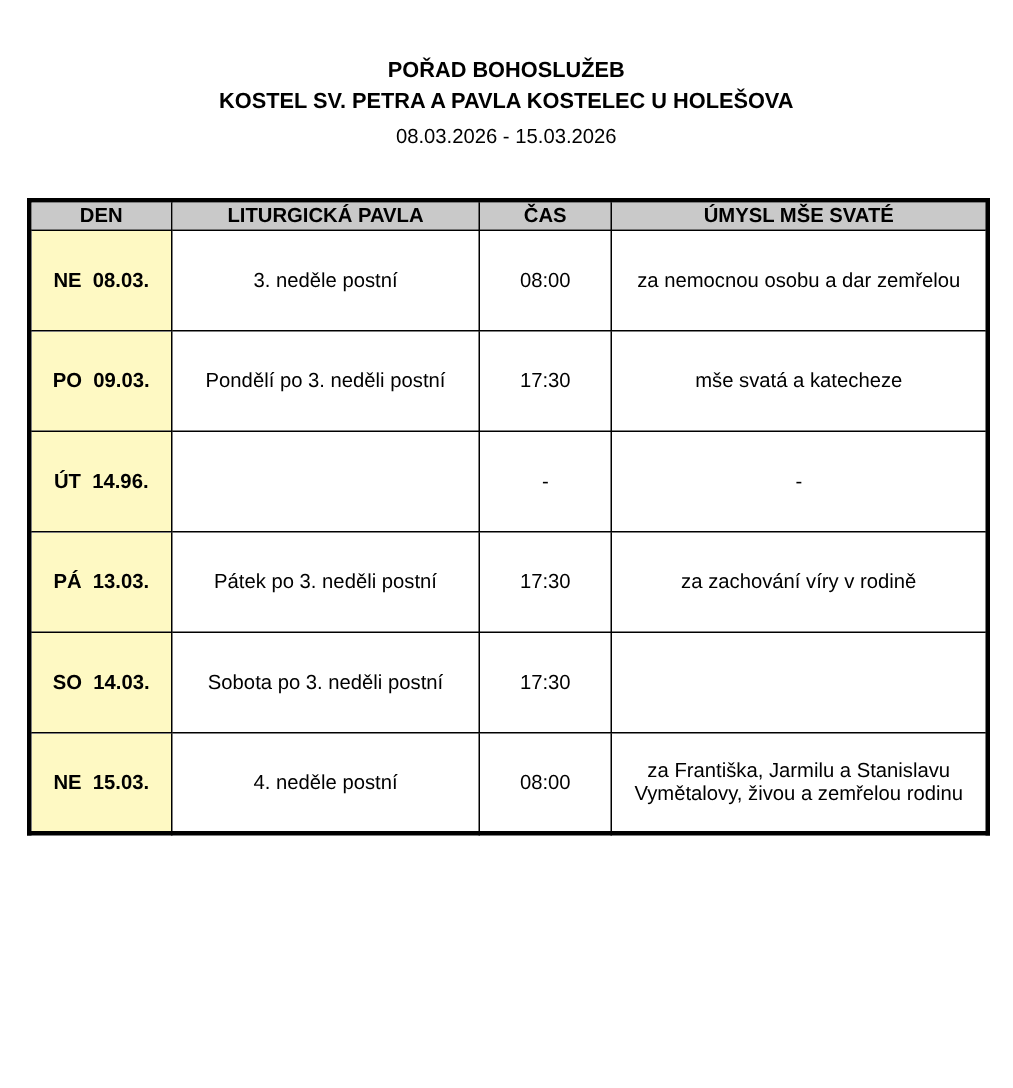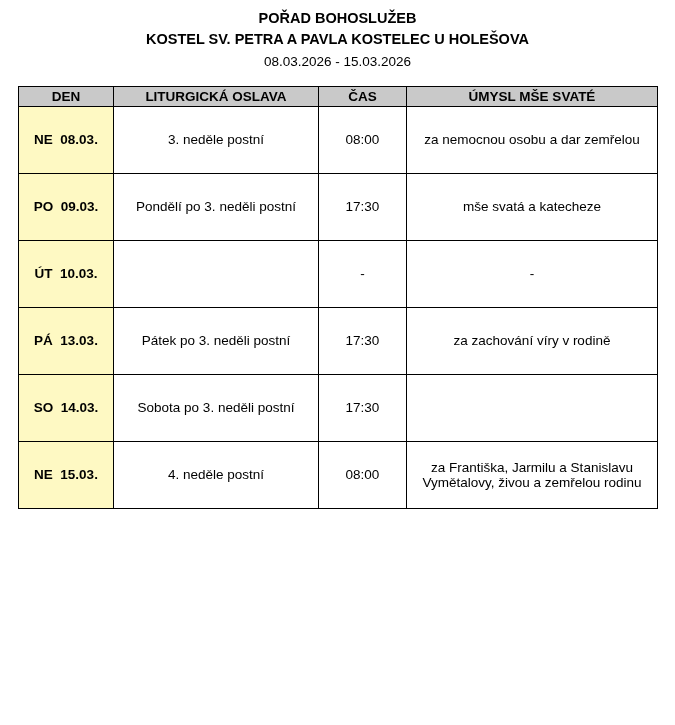--- a/index.html
+++ b/index.html
@@ -11,40 +11,41 @@
   }
   .page {
     width: 675px;
     height: 725px;
     box-sizing: border-box;
     padding-top: 8px;
   }
   .doc-header {
     text-align: center;
     line-height: 1.45;
+    margin-top: 29px;
   }
   .doc-title {
     font-size: 14.5px;
     font-weight: bold;
   }
   .doc-subtitle {
     font-size: 14.5px;
     font-weight: bold;
   }
   .doc-daterange {
     font-size: 13.5px;
     font-weight: normal;
     margin-top: 2px;
   }
   table.schedule {
     border-collapse: collapse;
-    margin: 14px auto 0 18px;
+    margin: 31px auto 0 18px;
     width: 639px;
     table-layout: fixed;
-    border: 1px solid #000000;
+    border: 3px solid #000000;
   }
   table.schedule th,
   table.schedule td {
     border: 1px solid #000000;
     font-size: 13.5px;
     text-align: center;
     vertical-align: middle;
     padding: 2px 6px;
     box-sizing: border-box;
     overflow: hidden;
@@ -93,40 +94,40 @@
   <table class="schedule">
     <colgroup>
       <col class="c-den">
       <col class="c-oslava">
       <col class="c-cas">
       <col class="c-umysl">
     </colgroup>
     <thead>
       <tr>
         <th>DEN</th>
-        <th>LITURGICKÁ OSLAVA</th>
+        <th>LITURGICKÁ PAVLA</th>
         <th>ČAS</th>
         <th>ÚMYSL MŠE SVATÉ</th>
       </tr>
     </thead>
     <tbody>
       <tr>
         <td class="den-cell">NE  08.03.</td>
         <td>3. neděle postní</td>
         <td>08:00</td>
         <td>za nemocnou osobu a dar zemřelou</td>
       </tr>
       <tr>
         <td class="den-cell">PO  09.03.</td>
         <td>Pondělí po 3. neděli postní</td>
         <td>17:30</td>
         <td>mše svatá a katecheze</td>
       </tr>
       <tr>
-        <td class="den-cell">ÚT  10.03.</td>
+        <td class="den-cell">ÚT  14.96.</td>
         <td></td>
         <td>-</td>
         <td>-</td>
       </tr>
       <tr>
         <td class="den-cell">PÁ  13.03.</td>
         <td>Pátek po 3. neděli postní</td>
         <td>17:30</td>
         <td>za zachování víry v rodině</td>
       </tr>

